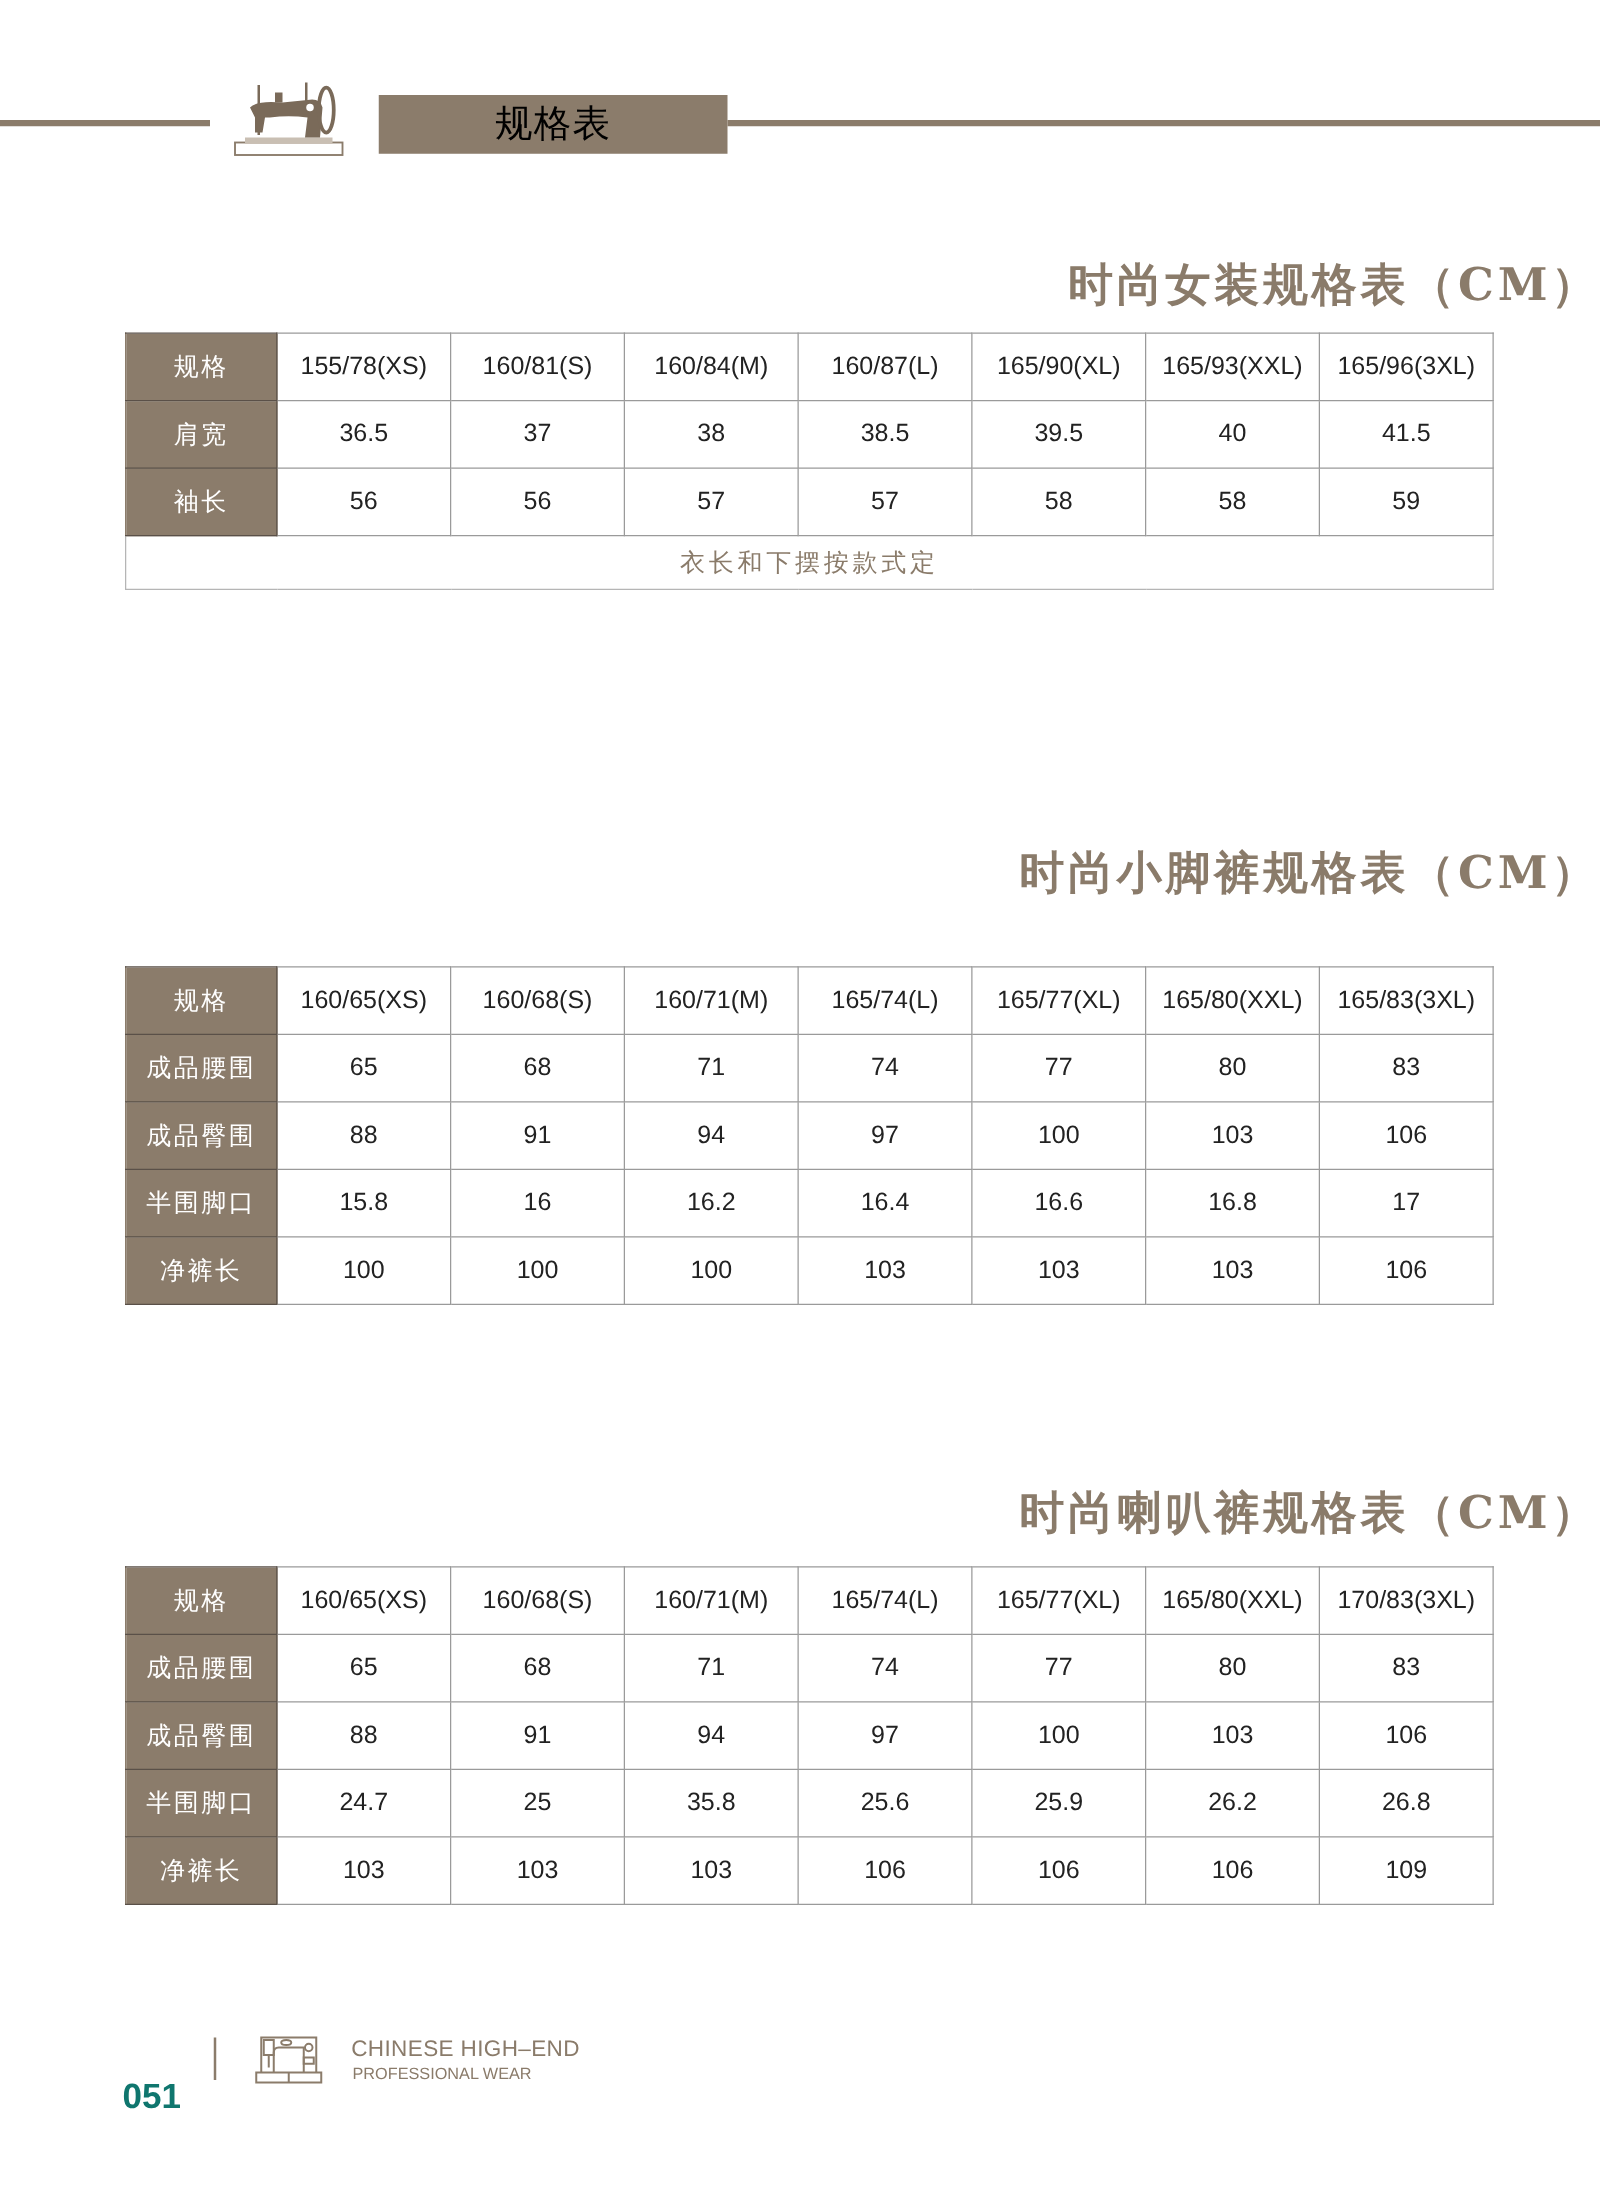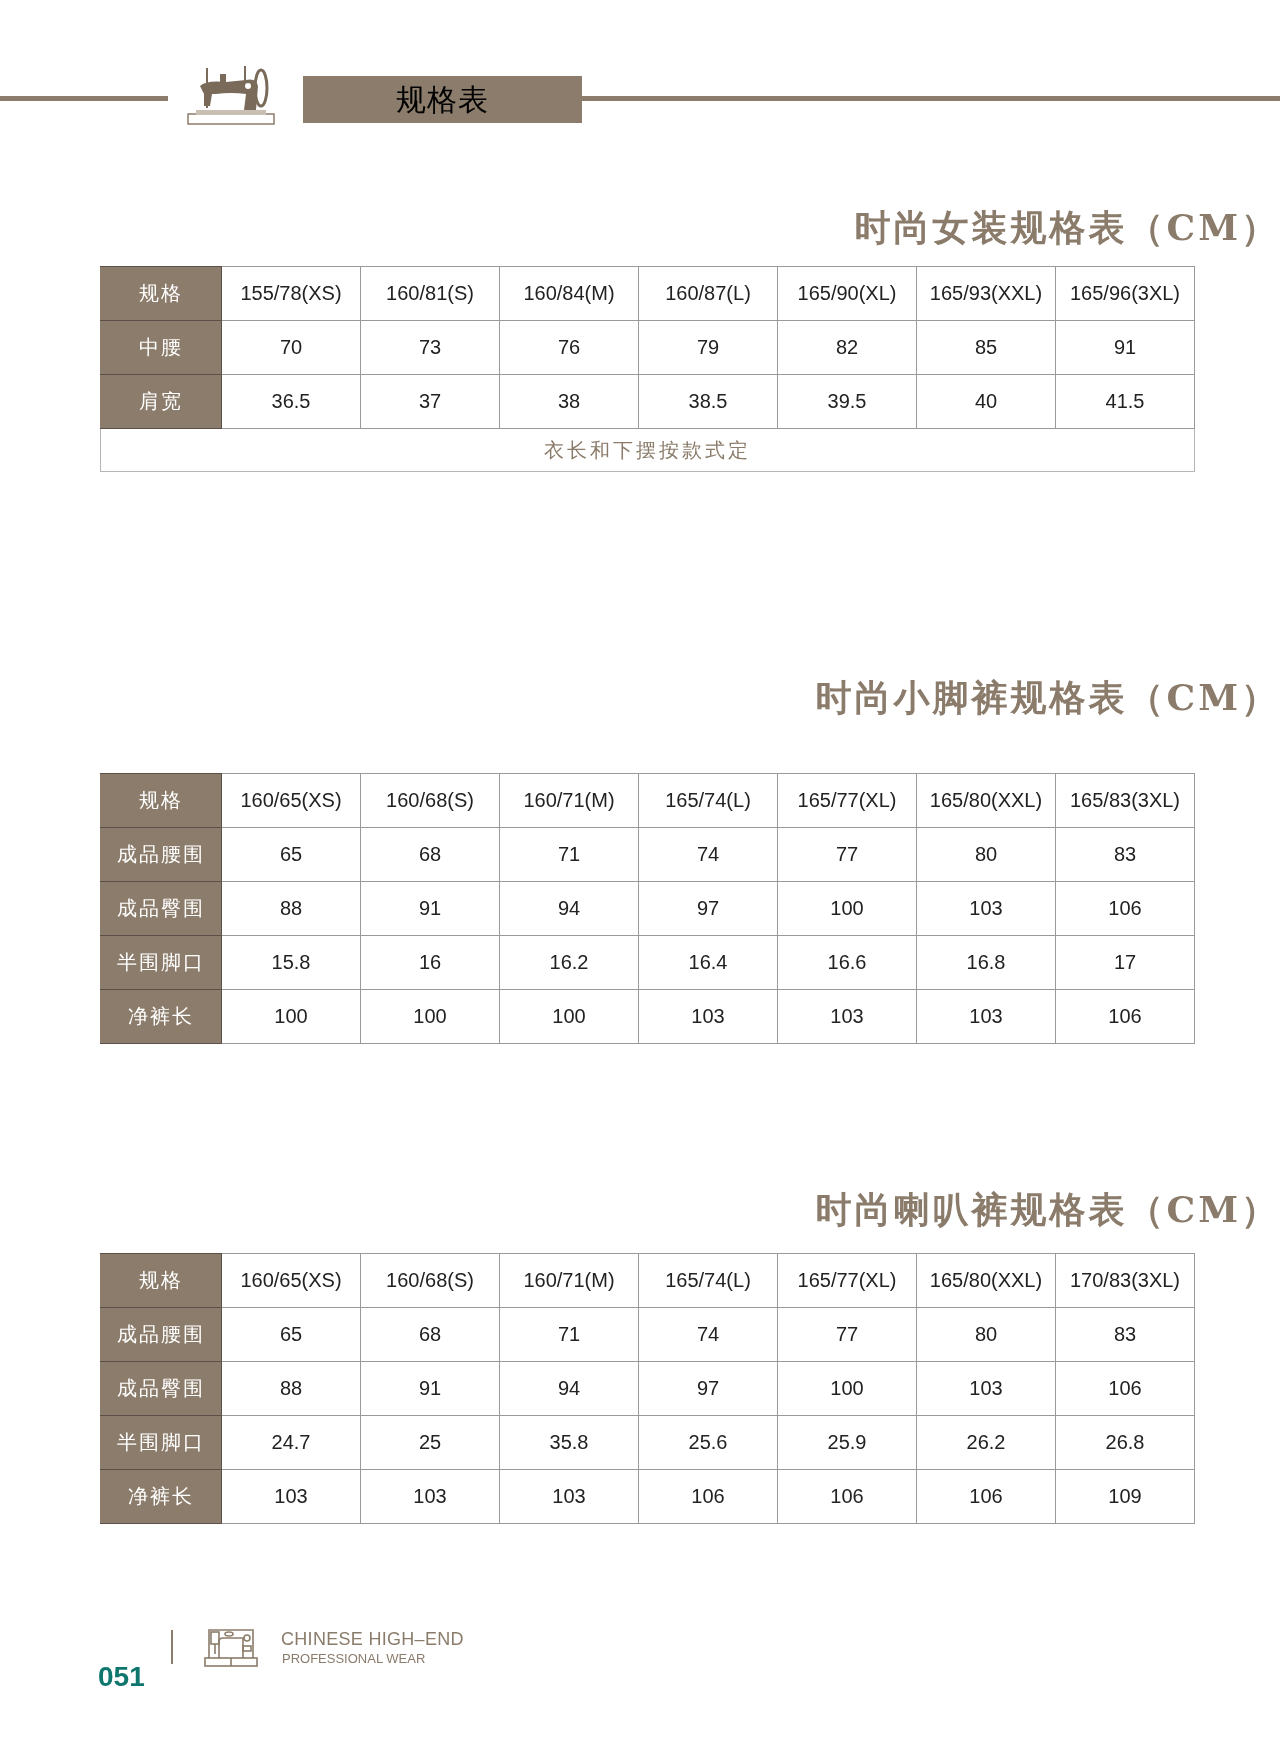--- a/index.html
+++ b/index.html
@@ -70,38 +70,38 @@
     <td class="lbl">规格</td>
     <td>155/78(XS)</td>
     <td>160/81(S)</td>
     <td>160/84(M)</td>
     <td>160/87(L)</td>
     <td>165/90(XL)</td>
     <td>165/93(XXL)</td>
     <td>165/96(3XL)</td>
   </tr>
   <tr>
-    <td class="lbl">中腰</td>
-    <td>70</td>
-    <td>73</td>
-    <td>76</td>
-    <td>79</td>
-    <td>82</td>
-    <td>85</td>
-    <td>91</td>
-  </tr>
-  <tr>
     <td class="lbl">肩宽</td>
     <td>36.5</td>
     <td>37</td>
     <td>38</td>
     <td>38.5</td>
     <td>39.5</td>
     <td>40</td>
     <td>41.5</td>
+  </tr>
+  <tr>
+    <td class="lbl">袖长</td>
+    <td>56</td>
+    <td>56</td>
+    <td>57</td>
+    <td>57</td>
+    <td>58</td>
+    <td>58</td>
+    <td>59</td>
   </tr>
   <tr>
     <td class="note" colspan="8">衣长和下摆按款式定</td>
   </tr>
 </tbody>
   </table>
 
 <div class="section-title" style="top:674px;">时尚小脚裤规格表（CM）</div>
 <table class="spec" style="top:773px;">
   <colgroup>

